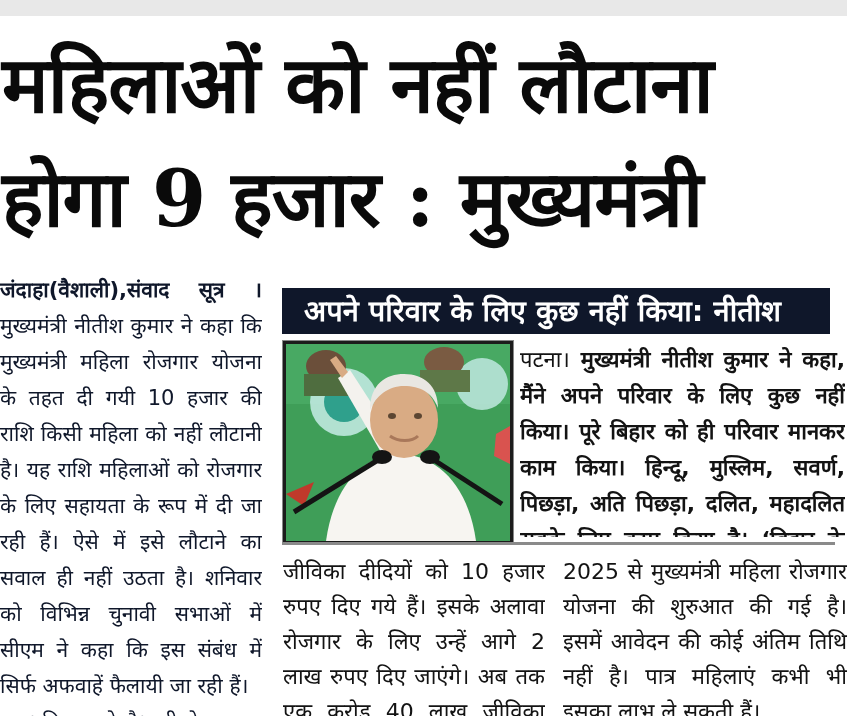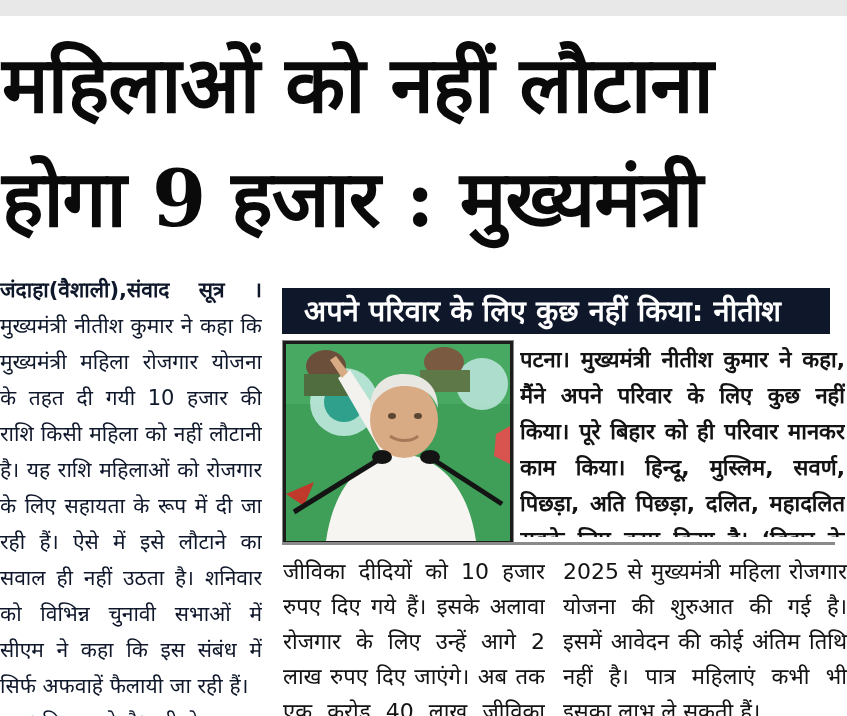--- a/index.html
+++ b/index.html
@@ -82,21 +82,21 @@
     position: absolute;
     left: 240px; top: 54px;
     width: 325px; height: 195px;
     overflow: hidden;
     font-size: 22px;
     line-height: 36px;
     font-weight: 600;
     text-align: justify;
     color: #131313;
   }
-  .lede .city { font-weight: 700; }
+  .lede .city { font-weight: 400; }
 
   
   .sidebox-rule {
     position: absolute;
     left: 2px; top: 254px;
     width: 553px; height: 3px;
     background: #8a8a8a;
   }
 
   

